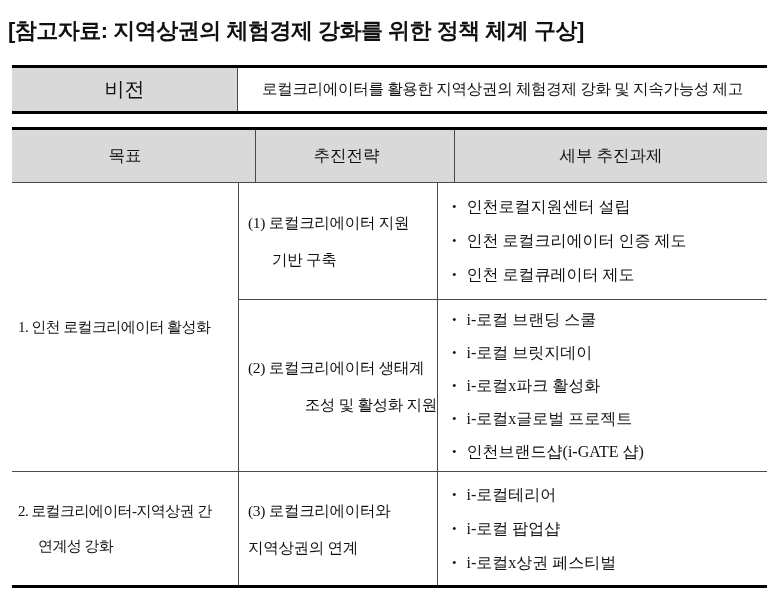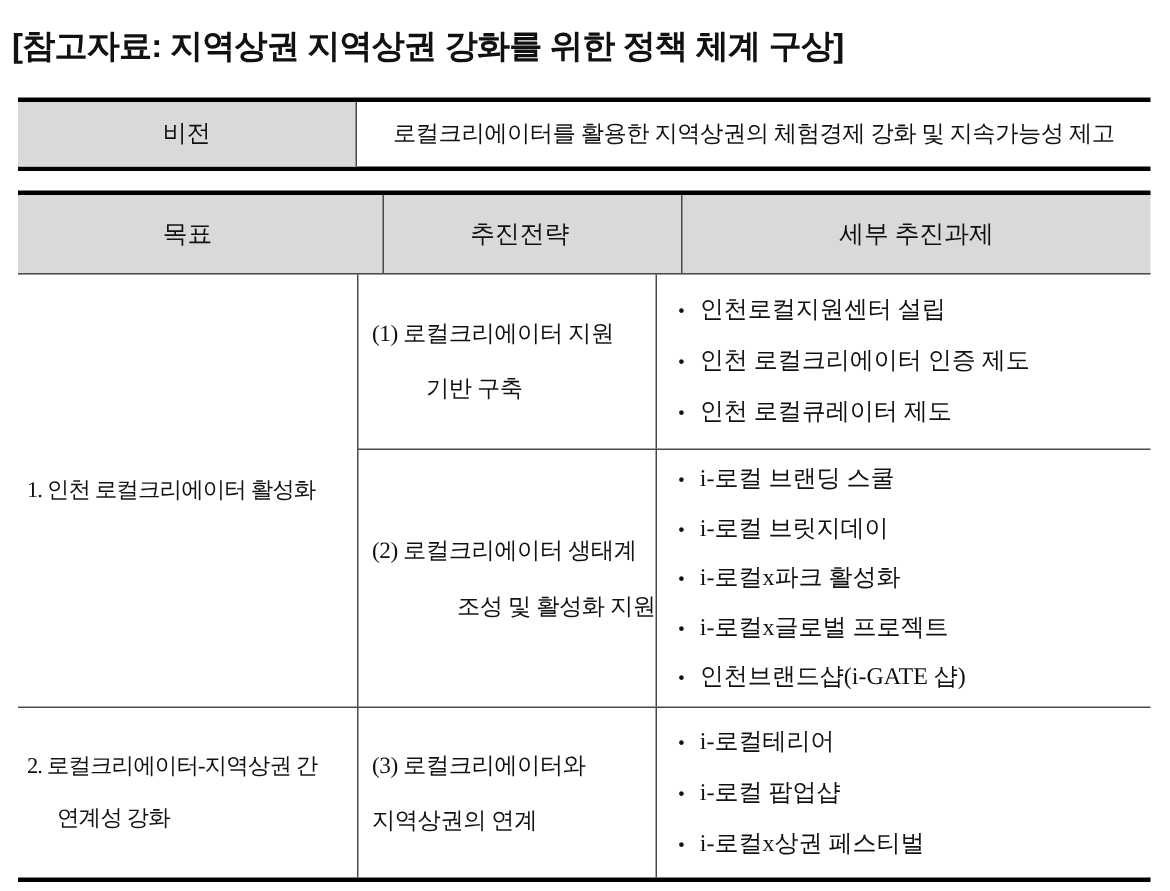--- a/index.html
+++ b/index.html
@@ -26,21 +26,21 @@
   .vision-table {
     position: absolute; left: 12px; top: 65px; width: 755px; height: 49px;
     border-top: 3px solid var(--border-heavy, #000);
     border-bottom: 3px solid var(--border-heavy, #000);
     display: grid; grid-template-columns: 226px 1fr;
   }
   .vision-label {
     background: var(--cell-bg, #d9d9d9);
     border-right: 1px solid var(--border-light, #4a4a4a);
     display: flex; align-items: center; justify-content: center;
-    font-size: 16px;
+    font-size: 20px;
   }
   .vision-value {
     display: flex; align-items: center; justify-content: center;
     font-size: 15.5px; letter-spacing: -0.3px; white-space: nowrap;
   }
 
   
   .strategy-table {
     position: absolute; left: 12px; top: 127px; width: 755px;
     border-top: 3px solid var(--border-heavy, #000);
@@ -71,42 +71,42 @@
   .goal-2 { grid-row: 3; grid-column: 1; border-top: 1px solid var(--border-light, #4a4a4a); }
   .strategy-cell {
     border-left: 1px solid var(--border-light, #4a4a4a);
     display: flex; flex-direction: column; justify-content: center;
     padding-left: 9px; font-size: 15.5px; letter-spacing: -0.3px;
     line-height: 37px; white-space: nowrap;
   }
   .strat-1 { grid-row: 1; grid-column: 2; }
   .strat-2 { grid-row: 2; grid-column: 2; border-top: 1px solid var(--border-light, #4a4a4a); }
   .strat-3 { grid-row: 3; grid-column: 2; border-top: 1px solid var(--border-light, #4a4a4a); }
-  .strat-1 .line2 { margin-left: 36px; }
+  .strat-1 .line2 { margin-left: 24px; }
   .strat-2 .line2 { margin-left: 3px; text-align: right; }
   .strat-3 .line2 { }
   .goal-2 .line2 { margin-left: 20px; }
   .tasks-cell {
     border-left: 1px solid var(--border-light, #4a4a4a);
     display: flex; flex-direction: column; justify-content: center;
     padding-left: 14px; font-size: 16px;
   }
   .tasks-1 { grid-row: 1; grid-column: 3; }
   .tasks-2 { grid-row: 2; grid-column: 3; border-top: 1px solid var(--border-light, #4a4a4a); }
   .tasks-3 { grid-row: 3; grid-column: 3; border-top: 1px solid var(--border-light, #4a4a4a); }
   .task { display: flex; align-items: center; line-height: 34px; white-space: nowrap; }
   .tasks-2 .task { line-height: 33px; }
   .bullet { font-size: 13px; margin-right: 10px; flex: 0 0 auto; }
 </style>
 </head>
 <body>
 
 <div class="canvas">
 
-  <div class="doc-title">[참고자료: 지역상권 지역상권 강화를 위한 정책 체계 구상]</div>
+  <div class="doc-title">[참고자료: 지역상권의 체험경제 강화를 위한 정책 체계 구상]</div>
 
   <div class="vision-table">
     <div class="vision-label">비전</div>
     <div class="vision-value">로컬크리에이터를 활용한 지역상권의 체험경제 강화 및 지속가능성 제고</div>
   </div>
 
   <div class="strategy-table">
     <div class="thead">
       <div class="th">목표</div>
       <div class="th">추진전략</div>

